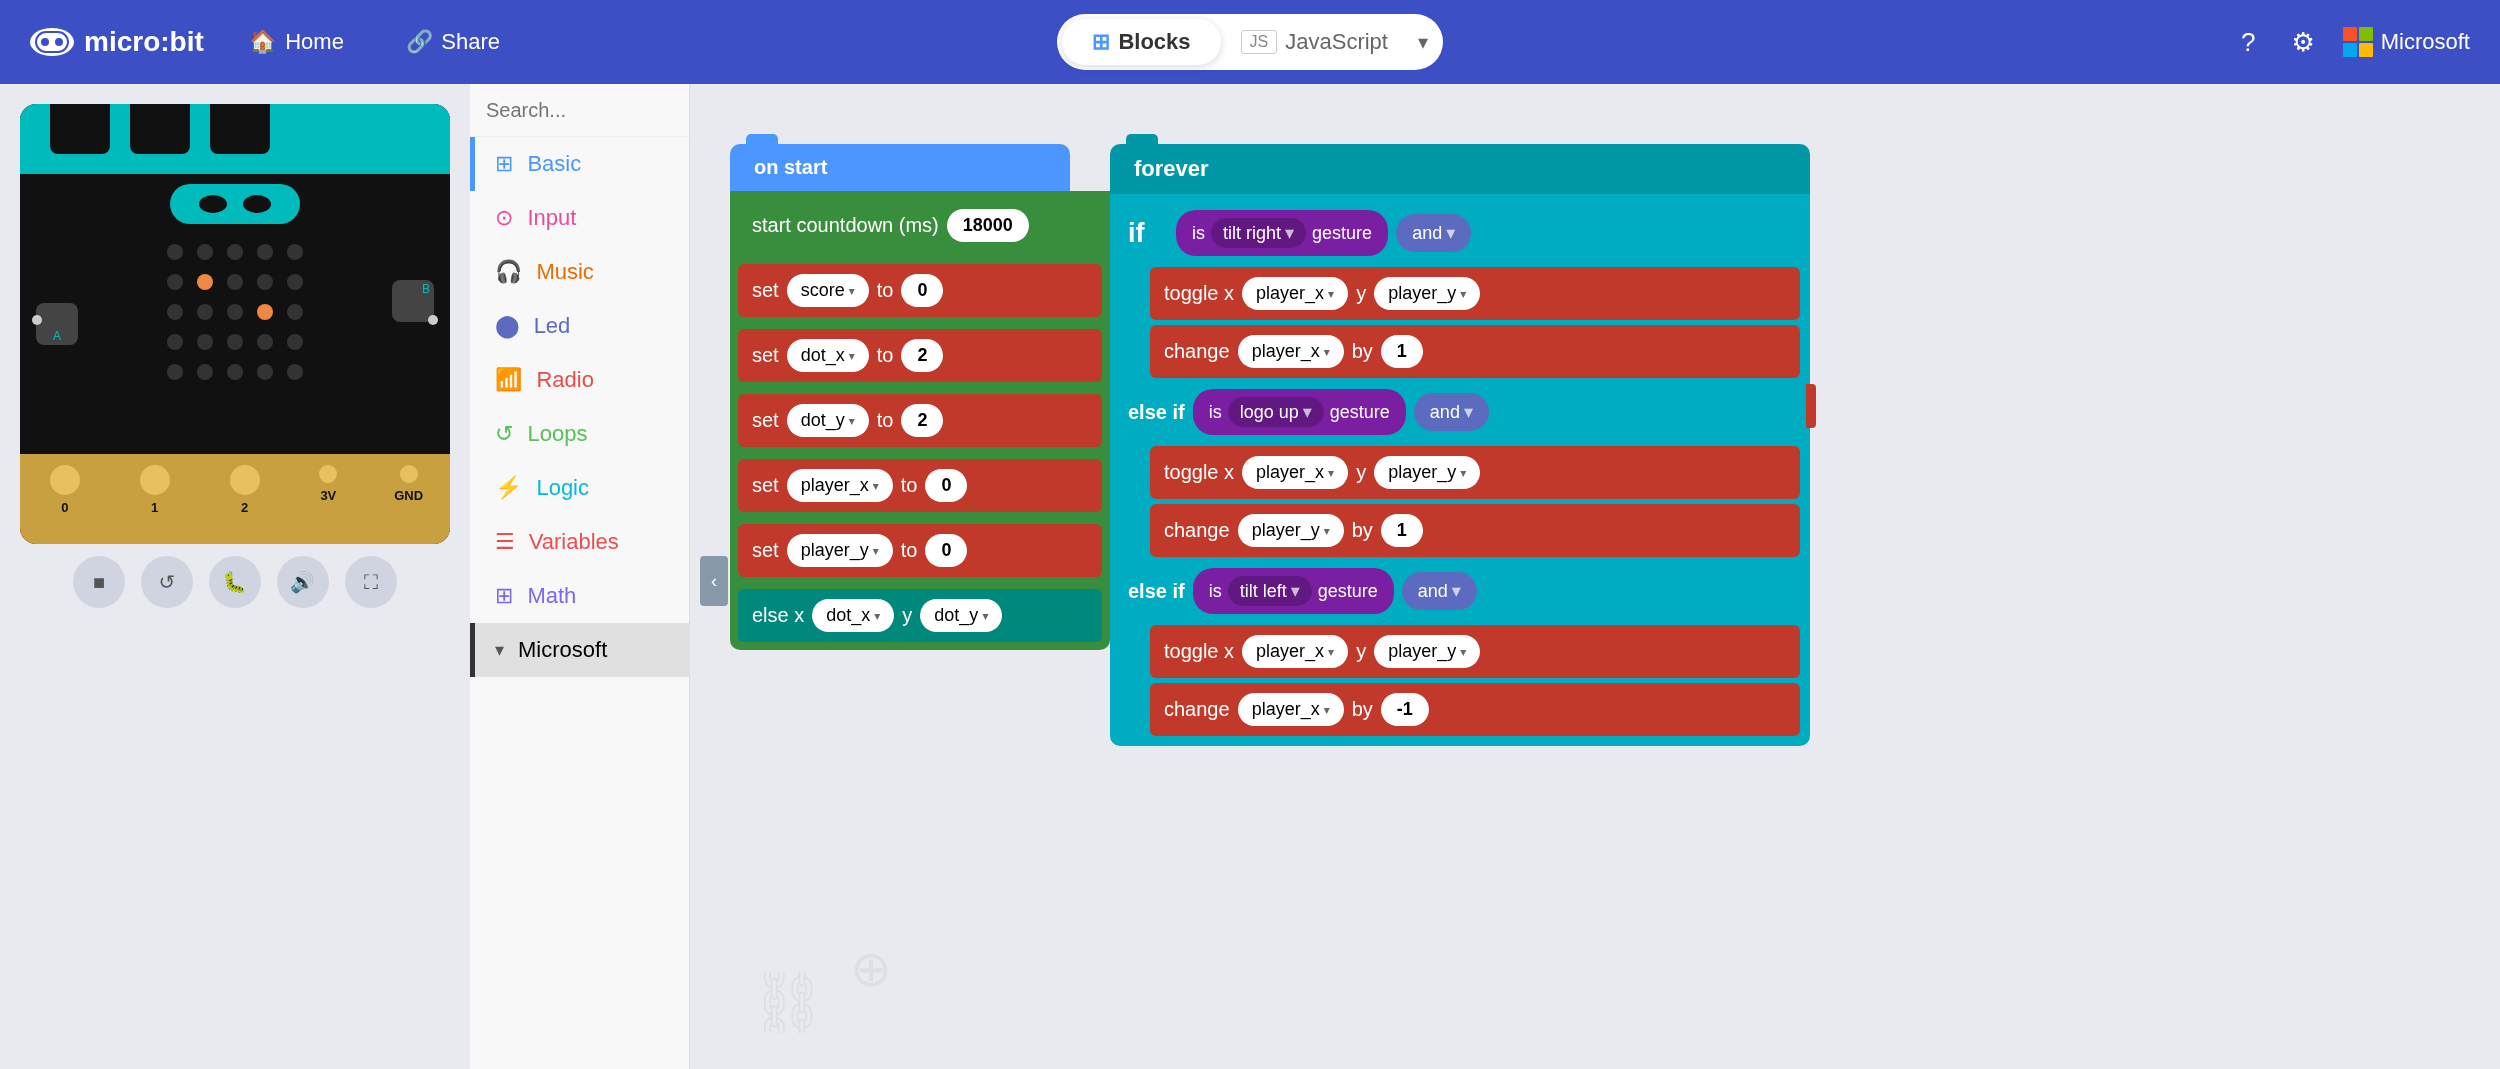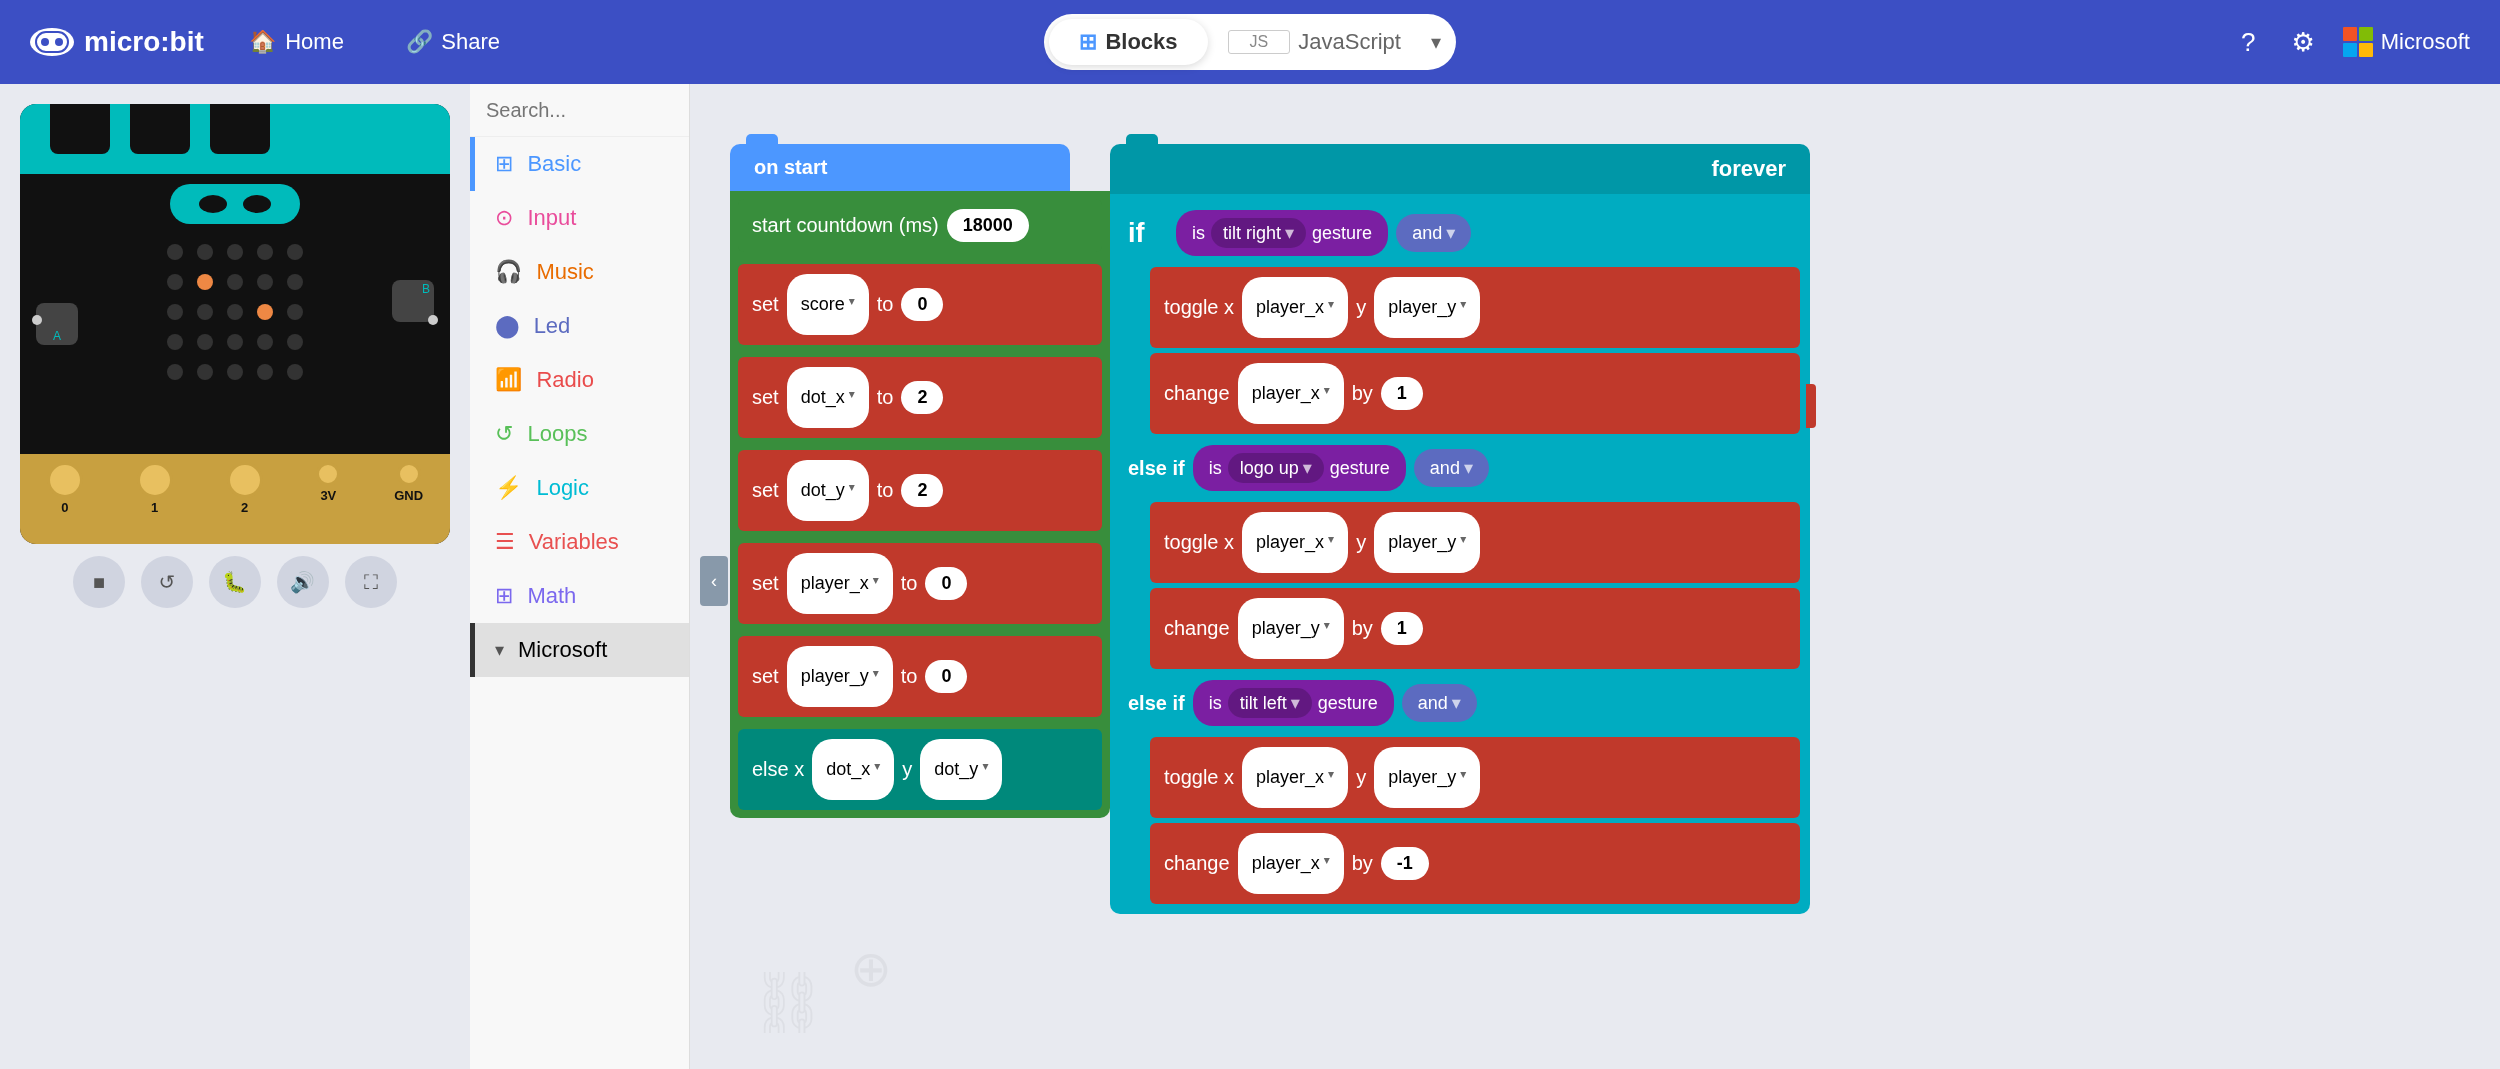--- a/index.html
+++ b/index.html
@@ -371,23 +371,24 @@
     }
 
     .block-text {
       color: white;
       font-size: 20px;
       font-weight: 500;
     }
     .block-dropdown {
       background: white;
       border-radius: 20px;
-      padding: 20px 14px;
+      padding: 6px 14px;
       font-size: 18px;
       display: flex;
+      align-items: center;
       gap: 4px;
       cursor: pointer;
       min-width: 50px;
     }
     .block-value {
       background: white;
       border-radius: 20px;
       padding: 6px 16px;
       font-size: 18px;
       font-weight: 600;
@@ -419,21 +420,21 @@
     <span>🔗</span>
     <span>Share</span>
   </button>
 
   <div class="header-center">
     <button class="tab-btn active">
       <span style="color:#4c97ff;">⊞</span>
       <span>Blocks</span>
     </button>
     <button class="tab-js">
-      <span style="color:#888; font-size:16px; border:1px solid #ccc; padding:2px 21px; border-radius:3px;">JS</span>
+      <span style="color:#888; font-size:16px; border:1px solid #ccc; padding:2px 8px; border-radius:3px;">JS</span>
       <span>JavaScript</span>
     </button>
     <button class="chevron-btn">▾</button>
   </div>
 
   <div class="header-right">
     <button class="icon-btn">?</button>
     <button class="icon-btn">⚙</button>
     <div class="ms-logo">
       <div class="ms-squares">
@@ -644,21 +645,21 @@
           <span class="block-text">else x</span>
           <div class="block-dropdown">dot_x <span class="block-dd-arrow">▾</span></div>
           <span class="block-text">y</span>
           <div class="block-dropdown">dot_y <span class="block-dd-arrow">▾</span></div>
         </div>
       </div>
     </div>
 
     <div class="block-container2">
       
-      <div style="background:#0097a7; border-radius:10px 10px 0 0; padding:12px 24px; color:white; font-size:22px; font-weight:600; position:relative; display:inline-block; min-width:700px;text-align:right;">
+      <div style="background:#0097a7; border-radius:10px 10px 0 0; padding:12px 24px; color:white; font-size:22px; font-weight:600; position:relative; display:inline-block; min-width:700px;">
         <div style="position:absolute;top:-10px;left:16px;width:32px;height:12px;background:#0097a7;border-radius:5px 5px 0 0;"></div>
         <span>forever</span>
       </div>
       
       <div style="background:#00acc1; border-radius:0 0 10px 10px; padding:10px; display:flex; flex-direction:column; gap:5px; min-width:700px; position:relative;">
 
         <div style="display:flex; align-items:center; gap:8px; padding:6px 8px;">
           <span style="color:white; font-size:27px; font-weight:600; min-width:40px;">if</span>
           <div style="background:#7b1fa2; border-radius:20px; padding:8px 16px; display:flex; align-items:center; gap:6px; color:white; font-size:18px;">
             <span>is</span>

